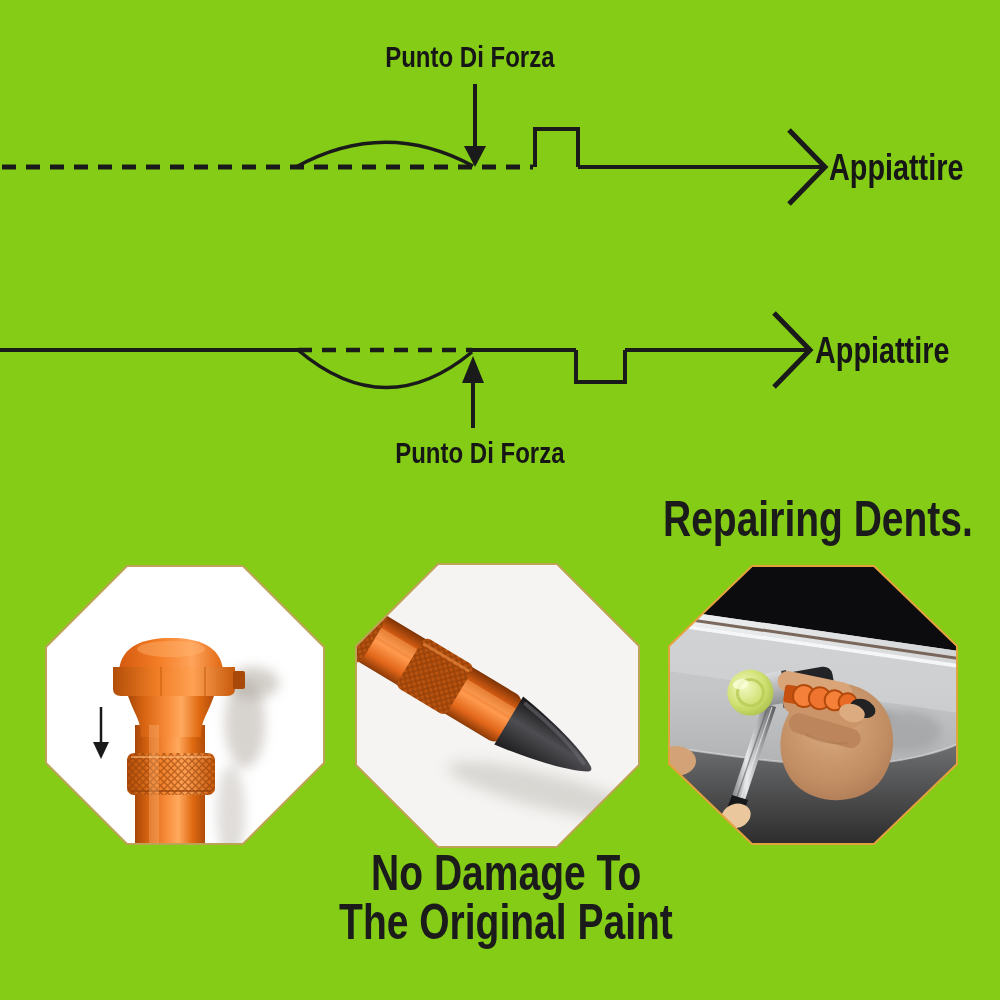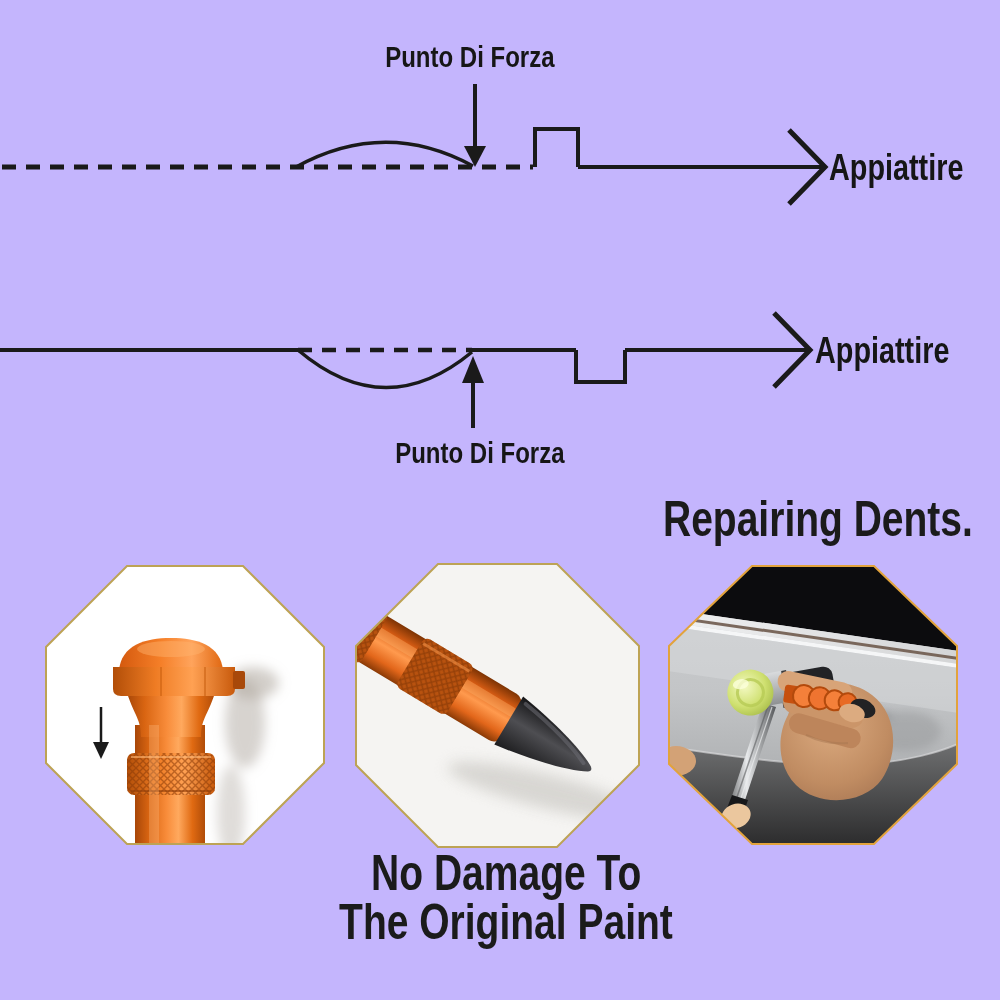--- a/index.html
+++ b/index.html
@@ -1,16 +1,16 @@
 <!DOCTYPE html>
 <html><head>
 <meta charset="utf-8">
 <style>
   html,body{margin:0;padding:0;background:#ffffff;}
-  #canvas{position:relative;width:1000px;height:1000px;background:#c4b5fd;overflow:hidden;
+  #canvas{position:relative;width:1000px;height:1000px;background:#84cc16;overflow:hidden;
           font-family:"Liberation Sans",sans-serif;color:#1b1b1b;}
   svg{position:absolute;display:block;}
   .lbl{position:absolute;font-weight:bold;white-space:nowrap;color:#161616;}
   .lbl .sq{display:inline-block;transform:scaleX(0.8);transform-origin:center top;}
   .lbl-left .sq{transform-origin:left top;transform:scaleX(0.8);}
   .force-label{font-size:30px;text-align:center;width:280px;}
   .flatten-label{font-size:36px;}
   .heading{position:absolute;font-weight:bold;font-size:50px;white-space:nowrap;color:#1b1b1b;}
   .heading .sq{display:inline-block;transform:scaleX(0.78);transform-origin:left top;}
   #caption{position:absolute;left:6px;top:849px;width:1000px;text-align:center;

